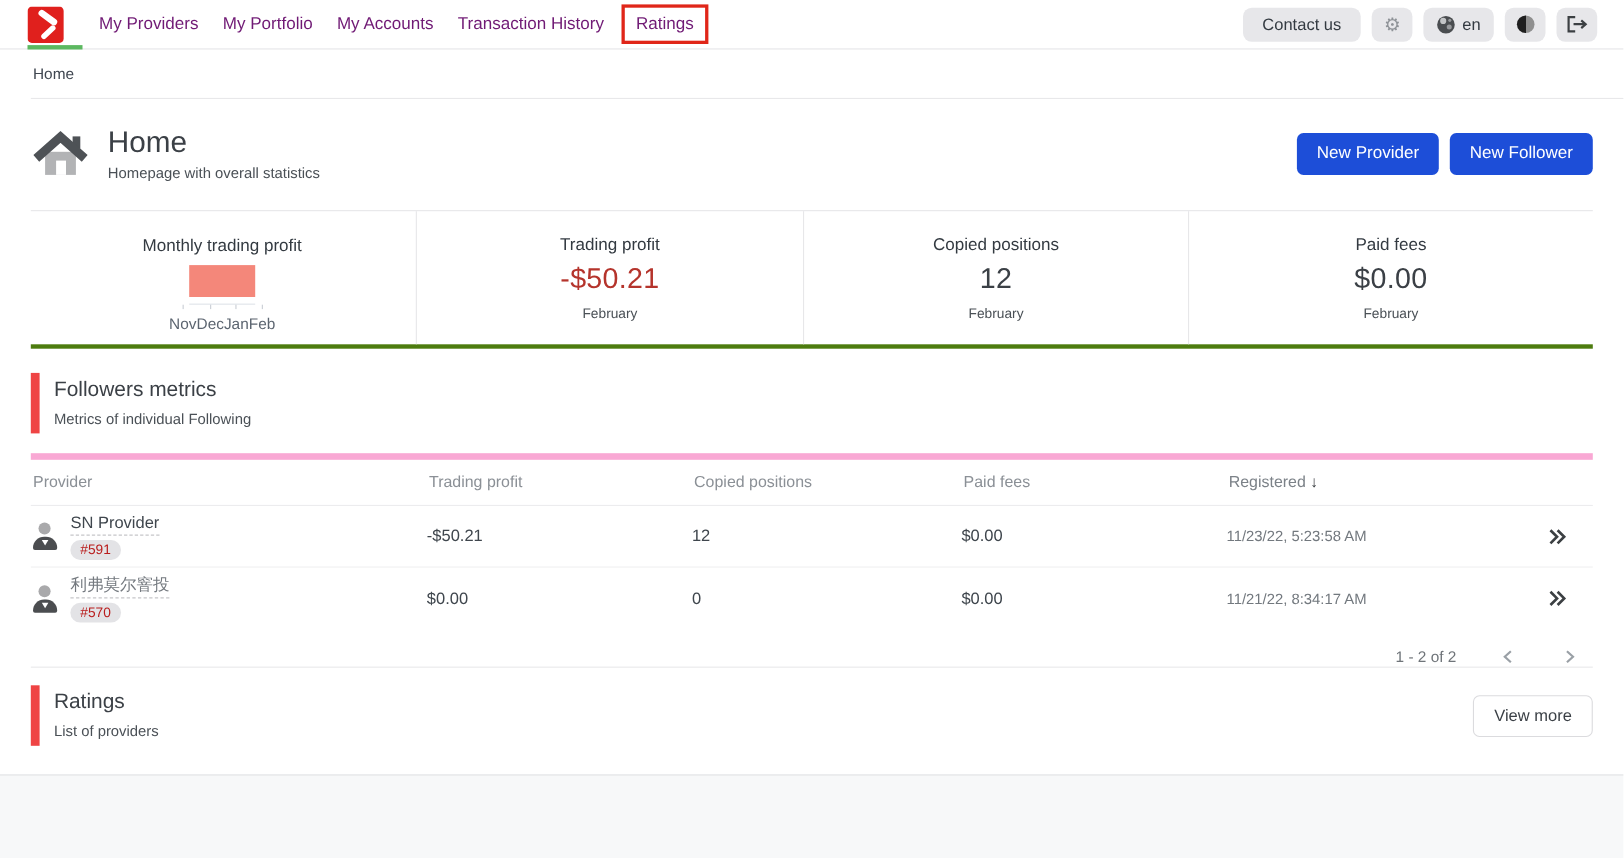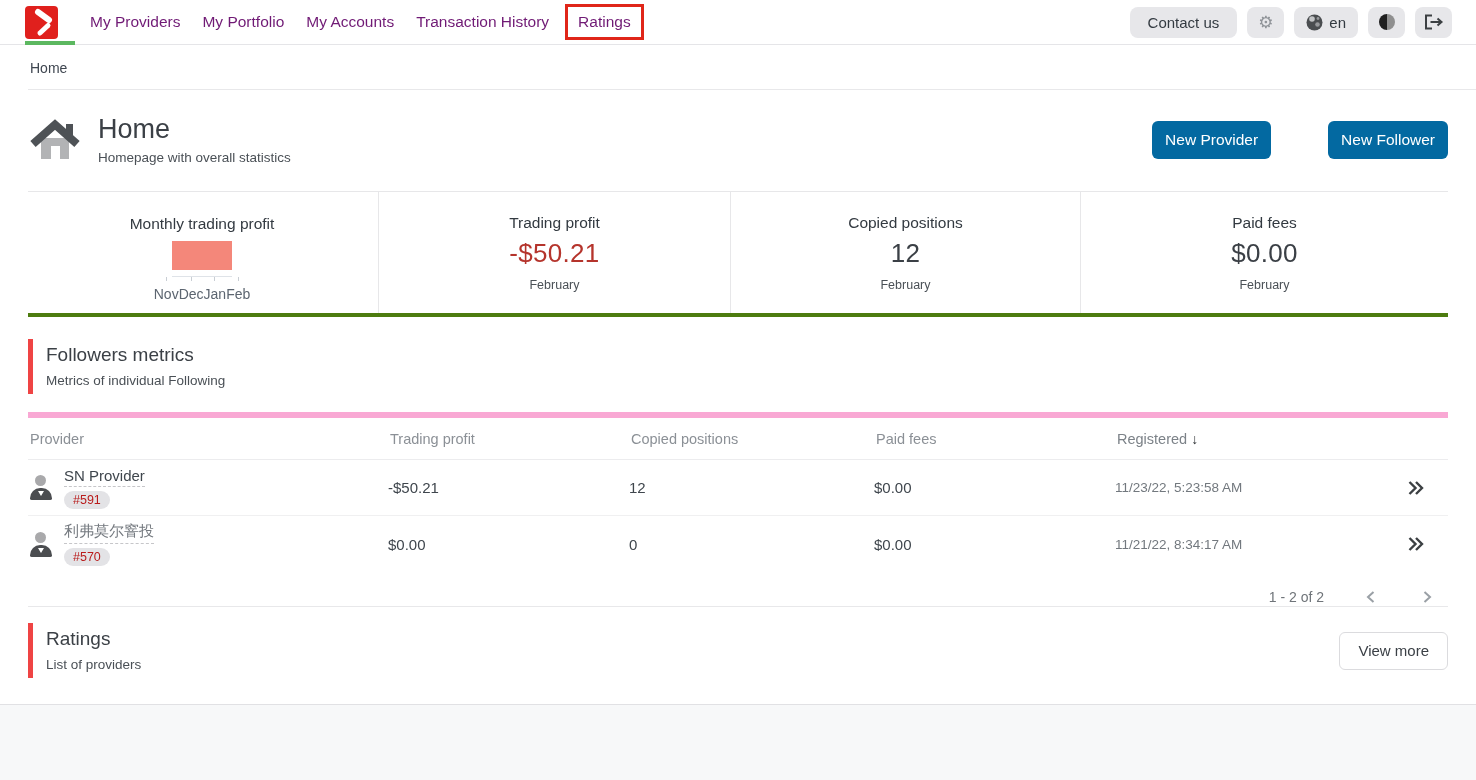--- a/index.html
+++ b/index.html
@@ -58,24 +58,23 @@
   
   .page-header {
     display:flex; align-items:center; padding:24px 28px 26px 30px;
   }
   .house-icon { width:50px; height:46px; flex:0 0 50px; }
   .title-block { margin-left:18px; }
   .page-title { font-size:27px; font-weight:400; color:#3b4046; }
   .page-subtitle { font-size:13.5px; color:#4a5056; margin-top:5px; }
   .header-buttons { margin-left:auto; display:flex; gap:10px; }
   .green-btn {
-    background:#0369a1; color:#fff; border:none; border-radius:6px;
-    font-family:inherit; font-size:15.5px; padding:0 13px; height:38px;
+    background:#1d4ed8; color:#fff; border:none; border-radius:6px;
+    font-family:inherit; font-size:15.5px; padding:0 18px; height:38px;
     cursor:pointer;
-    margin-left:47px;
   }
 
   
   .stats-strip {
     margin:0 28px; height:126px;
     border-top:1px solid #e7e7e9; border-bottom:4px solid #4d7c0f;
     display:grid; grid-template-columns:350px 352px 350px 1fr;
   }
   .stat-cell { border-left:1px solid #e7e7e9; display:flex; flex-direction:column; align-items:center; justify-content:center; }
   .stat-cell:first-child { border-left:none; }
@@ -93,21 +92,21 @@
   }
   .chart-col { flex:1; display:flex; align-items:flex-end; justify-content:center; }
   .chart-bar { width:60px; margin-bottom:6px; }
   .chart-labels { display:flex; margin:0 2px; }
   .chart-label-col { flex:1; display:flex; flex-direction:column; align-items:center; }
   .tickmark { width:1px; height:4px; background:#c9ced4; }
   .ticklabel { font-size:14px; color:#5c6570; margin-top:5px; }
 
   
   .section-head {
-    margin:22px 28px 0; border-left:5px solid #ef4444; padding:5px 0 6px 13px;
+    margin:22px 28px 0; border-left:8px solid #ef4444; padding:5px 0 6px 13px;
   }
   .section-title { font-size:19px; color:#3b4046; }
   .section-subtitle { font-size:13.5px; color:#4a5056; margin-top:7px; }
 
   
   .ftable { margin:18px 28px 0 28px; }
   .tgrid {
     display:grid;
     grid-template-columns:360px 241px 245px 241px 1fr 46px;
     align-items:center;

